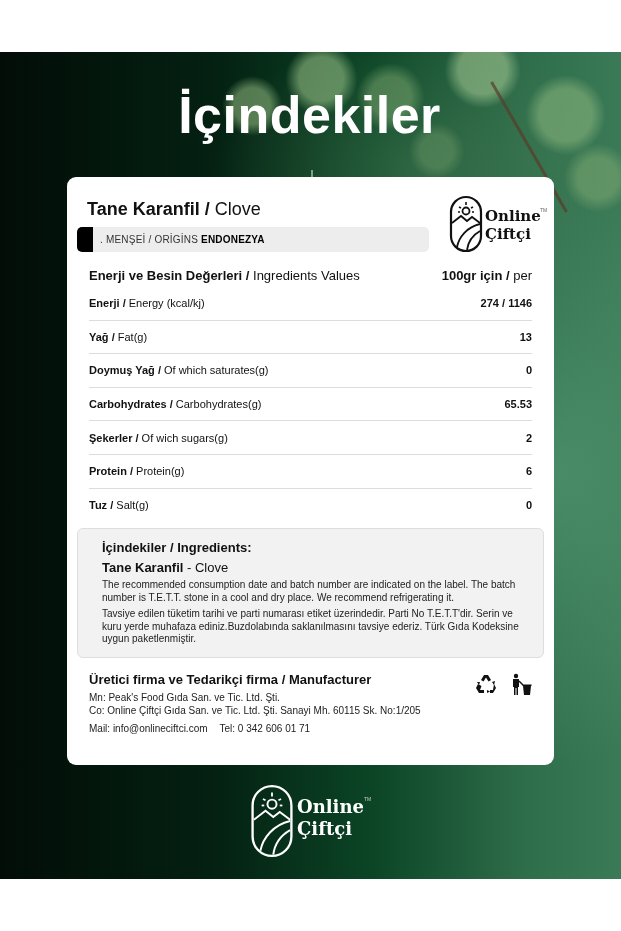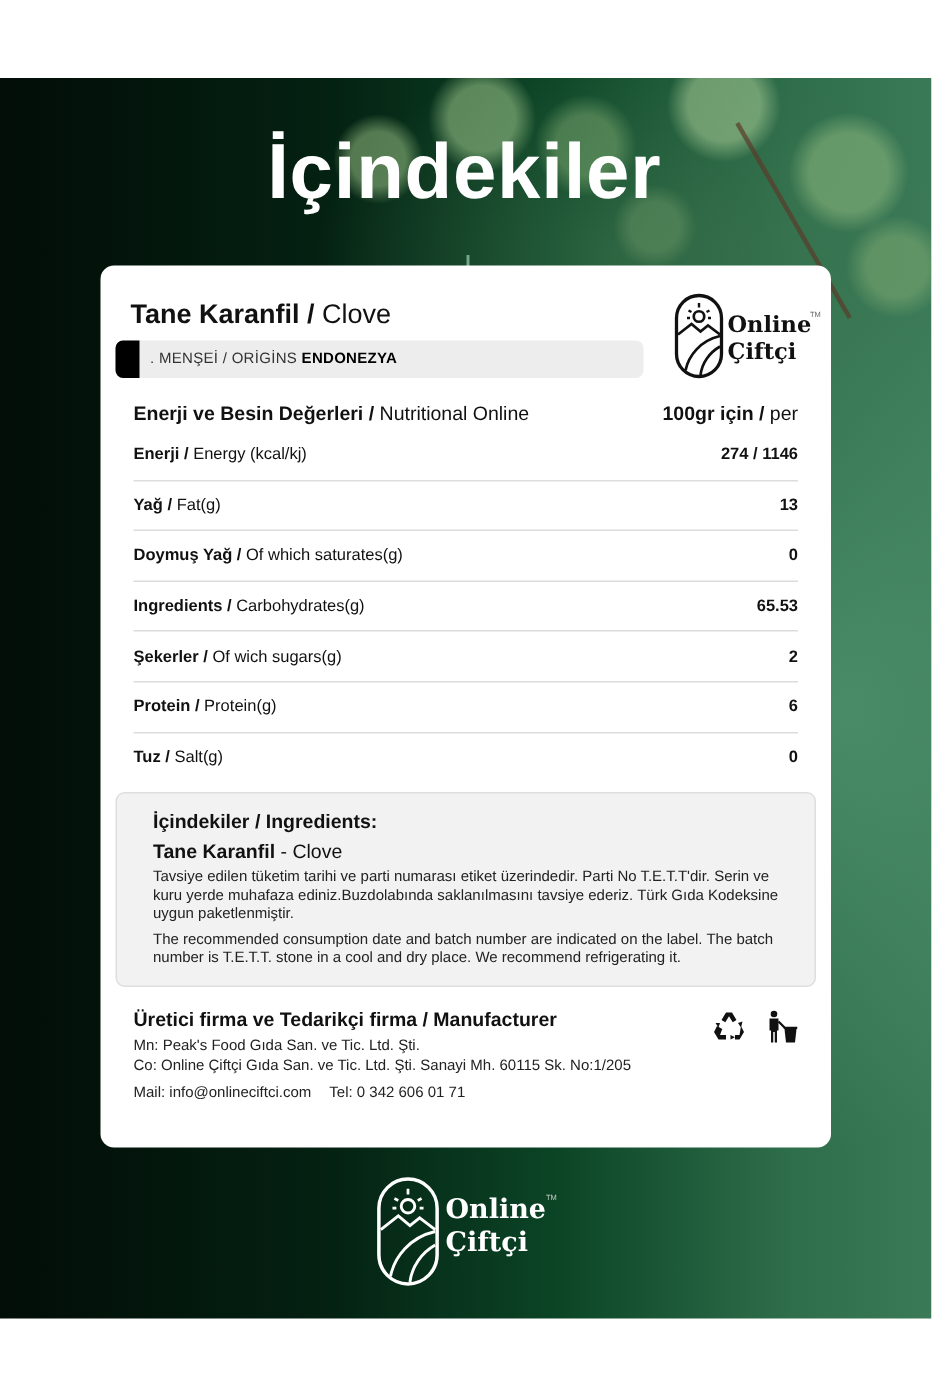--- a/index.html
+++ b/index.html
@@ -138,60 +138,60 @@
       <path d="M31 36 C 24 40, 19 47, 18 55" fill="none" stroke="#111" stroke-width="1.8"></path>
     </svg>
     <div class="logo-text">
       <div>Online</div>
       <div>Çiftçi</div>
     </div>
     <div class="logo-tm">TM</div>
   </div>
 
   <div class="nutri-head">
-    <span class="l"><span class="b">Enerji ve Besin Değerleri</span><span class="b" style="white-space:pre"> / </span><span>Nutritional Online</span></span>
+    <span class="l"><span class="b">Enerji ve Besin Değerleri</span><span class="b" style="white-space:pre"> / </span><span>Ingredients Values</span></span>
     <span class="r"><span class="b">100gr için /</span><span style="white-space:pre"> per</span></span>
   </div>
 
   <div class="nutri-table">
     <div class="nrow">
       <span class="name"><span class="tr">Enerji</span><span class="tr" style="white-space:pre"> / </span><span>Energy (kcal/kj)</span></span>
       <span class="val">274 / 1146</span>
     </div>
     <div class="nrow">
       <span class="name"><span class="tr">Yağ</span><span class="tr" style="white-space:pre"> / </span><span>Fat(g)</span></span>
       <span class="val">13</span>
     </div>
     <div class="nrow">
       <span class="name"><span class="tr">Doymuş Yağ</span><span class="tr" style="white-space:pre"> / </span><span>Of which saturates(g)</span></span>
       <span class="val">0</span>
     </div>
     <div class="nrow">
-      <span class="name"><span class="tr">Ingredients</span><span class="tr" style="white-space:pre"> / </span><span>Carbohydrates(g)</span></span>
+      <span class="name"><span class="tr">Carbohydrates</span><span class="tr" style="white-space:pre"> / </span><span>Carbohydrates(g)</span></span>
       <span class="val">65.53</span>
     </div>
     <div class="nrow">
       <span class="name"><span class="tr">Şekerler</span><span class="tr" style="white-space:pre"> / </span><span>Of wich sugars(g)</span></span>
       <span class="val">2</span>
     </div>
     <div class="nrow">
       <span class="name"><span class="tr">Protein</span><span class="tr" style="white-space:pre"> / </span><span>Protein(g)</span></span>
       <span class="val">6</span>
     </div>
     <div class="nrow">
       <span class="name"><span class="tr">Tuz</span><span class="tr" style="white-space:pre"> / </span><span>Salt(g)</span></span>
       <span class="val">0</span>
     </div>
   </div>
 
   <div class="ingredients">
     <div class="ing-title">İçindekiler / Ingredients:</div>
     <div class="ing-product"><b>Tane Karanfil</b><span style="white-space:pre"> - </span><span>Clove</span></div>
+    <p class="ing-p">The recommended consumption date and batch number are indicated on the label. The batch number is T.E.T.T. stone in a cool and dry place. We recommend refrigerating it.</p>
     <p class="ing-p">Tavsiye edilen tüketim tarihi ve parti numarası etiket üzerindedir. Parti No T.E.T.T'dir. Serin ve kuru yerde muhafaza ediniz.Buzdolabında saklanılmasını tavsiye ederiz. Türk Gıda Kodeksine uygun paketlenmiştir.</p>
-    <p class="ing-p">The recommended consumption date and batch number are indicated on the label. The batch number is T.E.T.T. stone in a cool and dry place. We recommend refrigerating it.</p>
   </div>
 
   <div class="manu">
     <div class="manu-title">Üretici firma ve Tedarikçi firma / Manufacturer</div>
     <div class="manu-line">Mn: Peak's Food Gıda San. ve Tic. Ltd. Şti.</div>
     <div class="manu-line">Co: Online Çiftçi Gıda San. ve Tic. Ltd. Şti. Sanayi Mh. 60115 Sk. No:1/205</div>
     <div class="manu-contact">
       <span>Mail: info@onlineciftci.com</span><span>Tel: 0 342 606 01 71</span>
     </div>
   </div>

